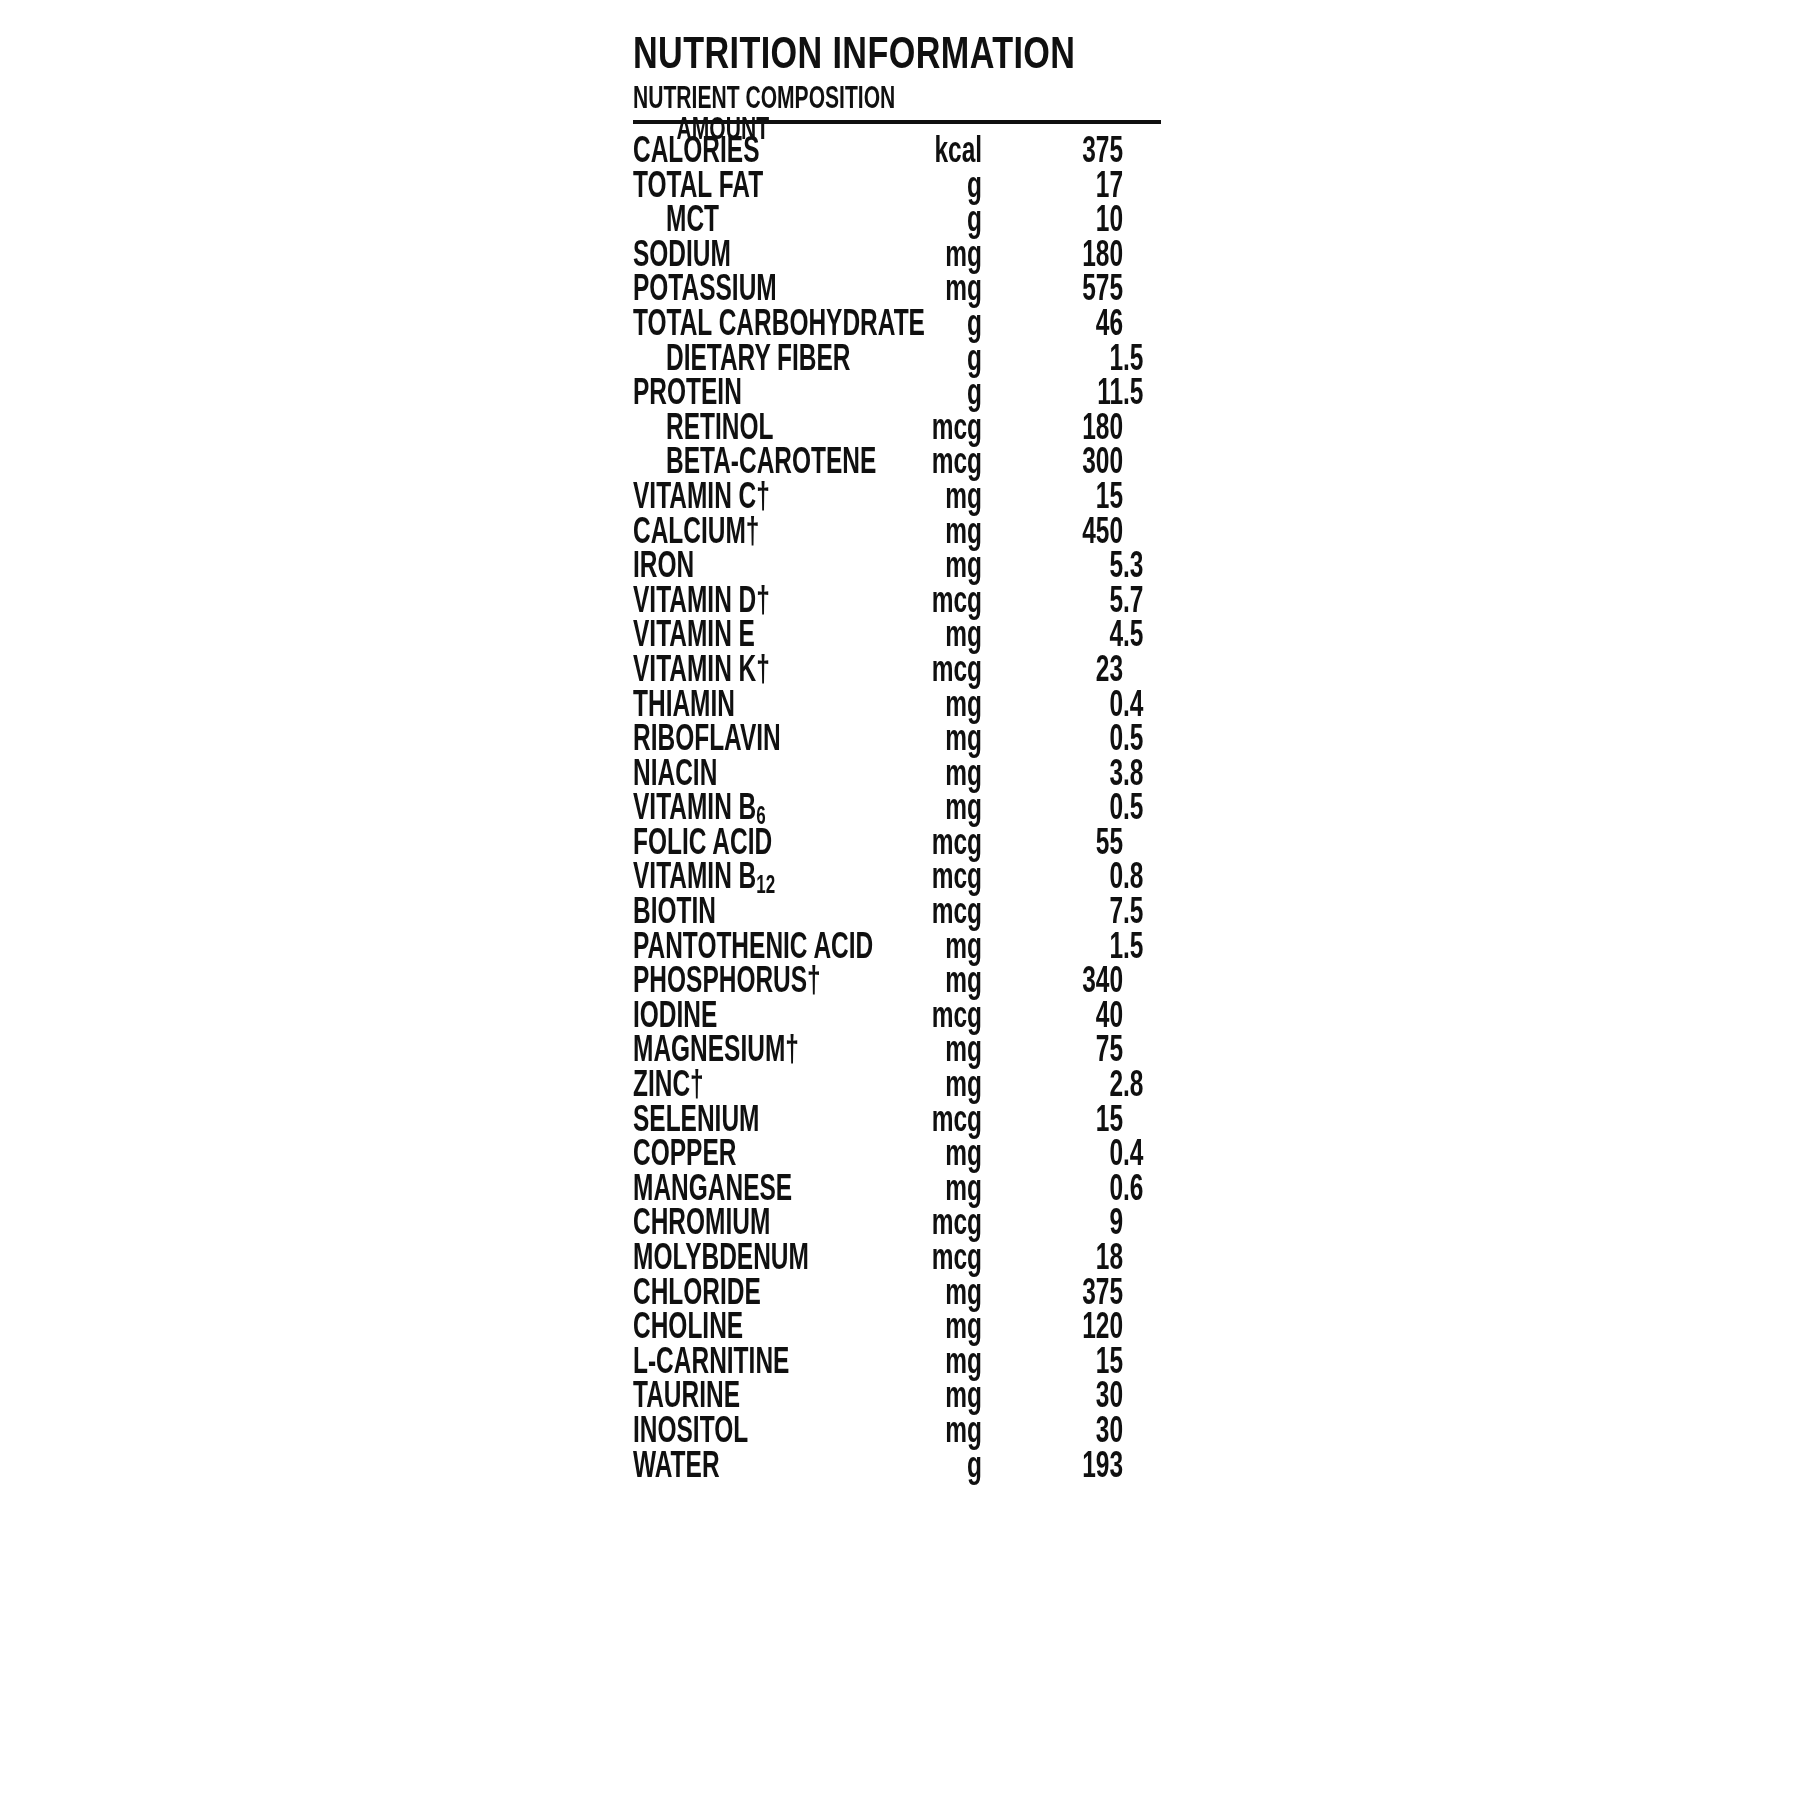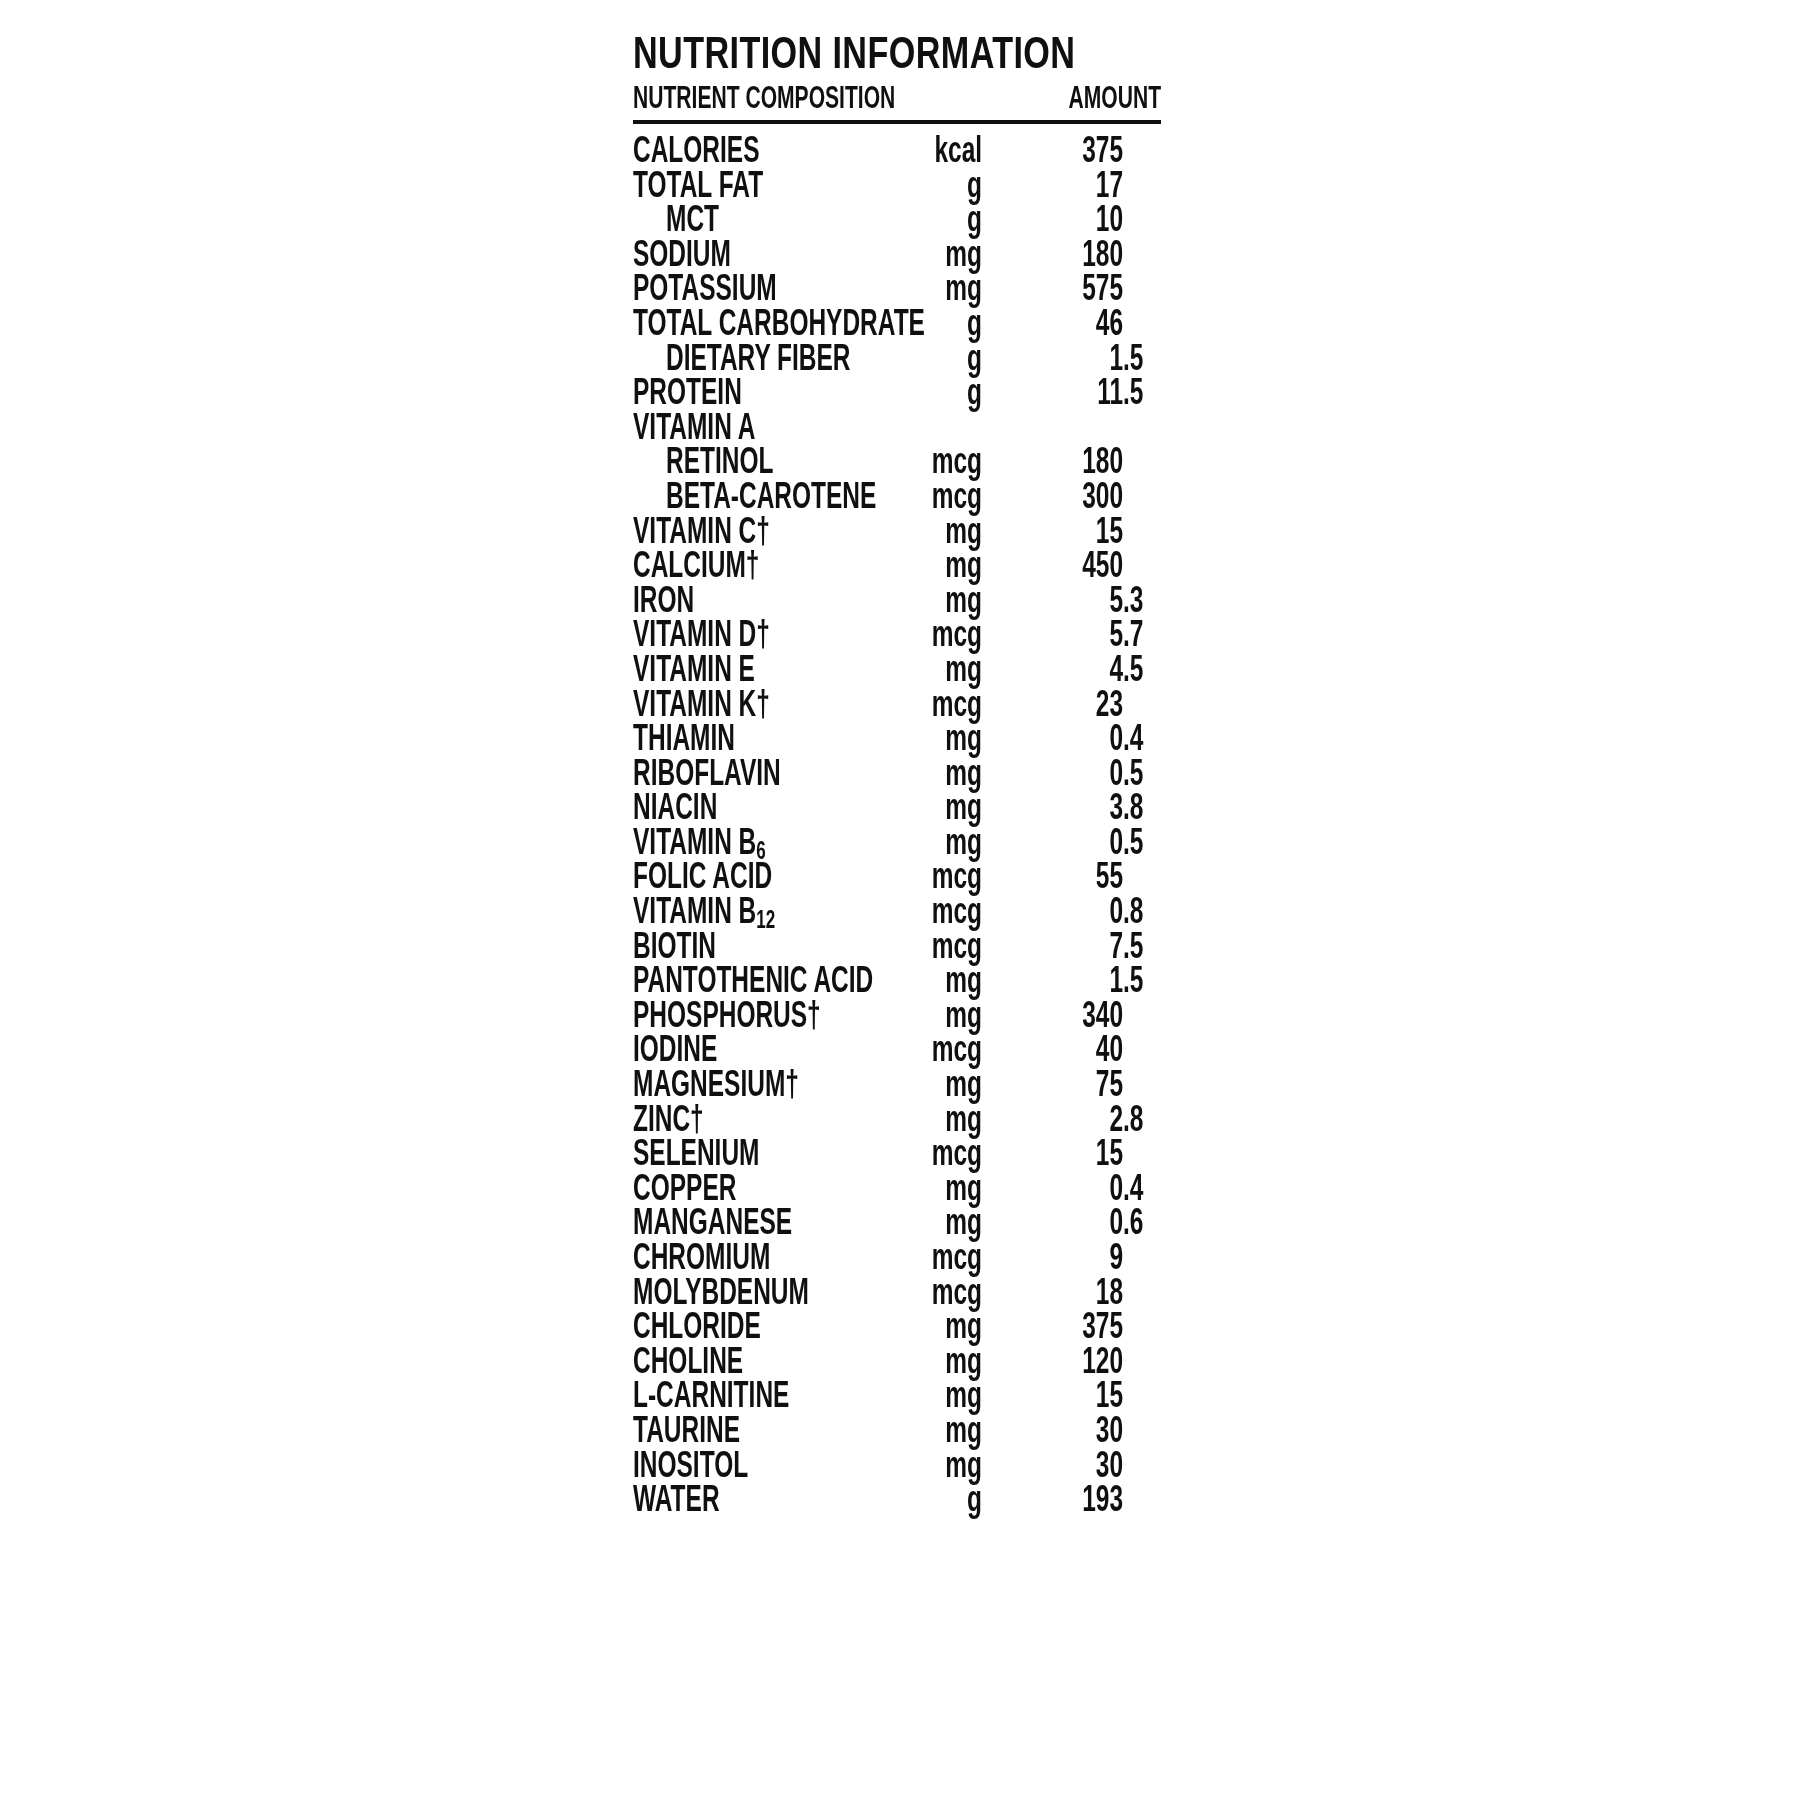--- a/index.html
+++ b/index.html
@@ -54,20 +54,21 @@
   .tx-per .reg {
     font-weight: normal;
   }
   .cols-line {
     margin-top: 7px;
     height: 31px;
     line-height: 31px;
     display: flex;
     justify-content: space-between;
     align-items: baseline;
+    flex-direction: column;
   }
   .tx-col {
     font-size: 31px;
     font-weight: bold;
     transform: scaleX(0.68);
     transform-origin: 0 50%;
   }
   .tx-col-r {
     font-size: 31px;
     font-weight: bold;
@@ -185,26 +186,20 @@
     <span class="cell frac"><span class="tx frac-tx">.5</span></span>
   </div>
 
   <div class="row">
     <span class="cell name"><span class="tx"><span class="nm">PROTEIN</span><span class="sub"></span></span></span>
     <span class="cell unit"><span class="tx unit-tx">g</span></span>
     <span class="cell int"><span class="tx int-tx">11</span></span>
     <span class="cell frac"><span class="tx frac-tx">.5</span></span>
   </div>
 
-  <div class="row">
-    <span class="cell name"><span class="tx"><span class="nm">VITAMIN A</span><span class="sub"></span></span></span>
-    <span class="cell unit"><span class="tx unit-tx"></span></span>
-    <span class="cell int"><span class="tx int-tx"></span></span>
-    <span class="cell frac"><span class="tx frac-tx"></span></span>
-  </div>
 
   <div class="row">
     <span class="cell name"><span class="tx indent"><span class="nm">RETINOL</span><span class="sub"></span></span></span>
     <span class="cell unit"><span class="tx unit-tx">mcg</span></span>
     <span class="cell int"><span class="tx int-tx">180</span></span>
     <span class="cell frac"><span class="tx frac-tx"></span></span>
   </div>
 
   <div class="row">
     <span class="cell name"><span class="tx indent"><span class="nm">BETA-CAROTENE</span><span class="sub"></span></span></span>

